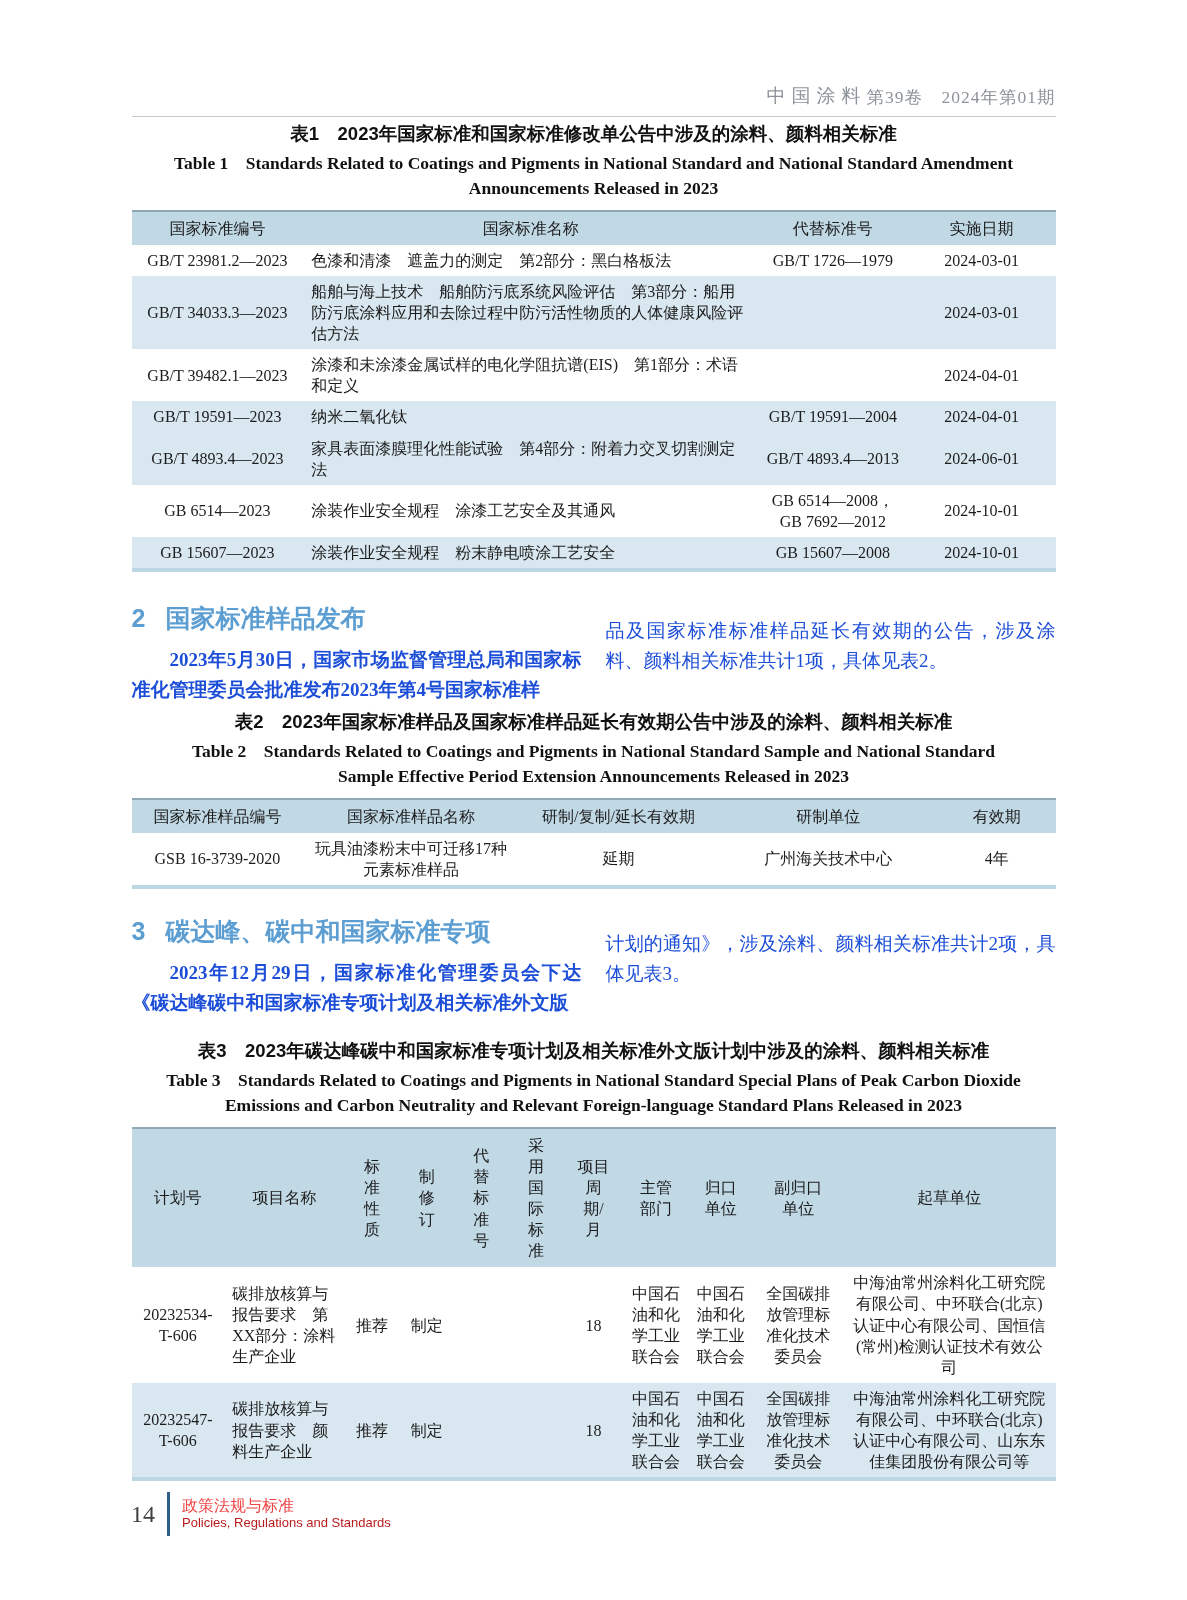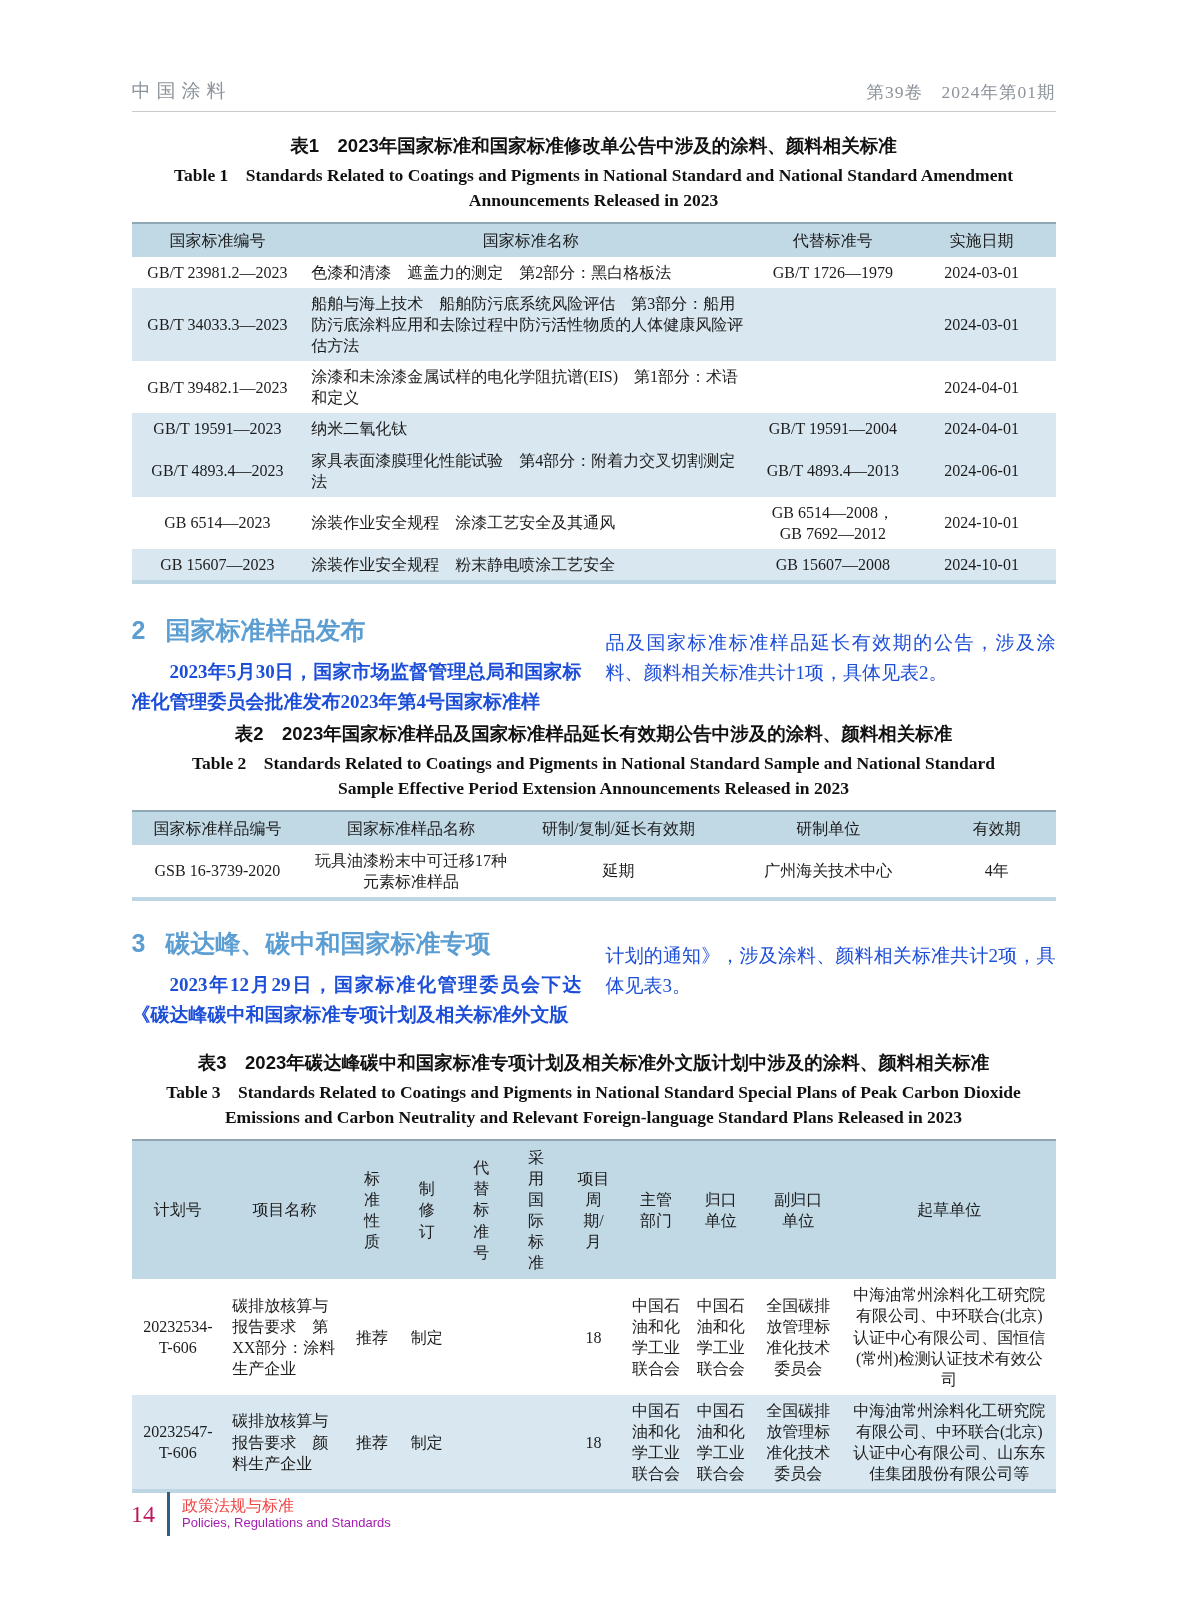--- a/index.html
+++ b/index.html
@@ -9,31 +9,32 @@
     margin:0 auto;
     background:#ffffff;
     font-family:"Liberation Serif","DejaVu Serif",serif;
     color:#1c1c1c;
     overflow:hidden;
   }
   .content{width:924px;margin:0 auto;}
 
   
   .page-header{
-    padding-top:78px;
-    display:flex;justify-content:space-between;align-items:flex-end;
+    padding-top:56px;
+    display:flex;justify-content:flex-end;align-items:flex-end;
     border-bottom:1.5px solid #c6cbd0;
     padding-bottom:7px;
+    margin-top:27px;
   }
   .journal-name{font-size:19px;color:#8d949b;letter-spacing:6px;}
   .issue-info{font-size:17.5px;color:#8d949b;letter-spacing:1px;}
 
   
   .tbl-title-zh{
-    margin-top:22px;text-align:center;
+    margin-top:5px;text-align:center;
     font-family:"Liberation Sans","DejaVu Sans",sans-serif;
     font-weight:bold;font-size:18.5px;color:#111;line-height:1.35;
   }
   .tbl-title-en{
     text-align:center;font-weight:bold;font-size:17.5px;color:#111;
     line-height:1.45;margin:4px auto 8px auto;max-width:860px;
   }
 
   
   table.data{
@@ -72,29 +73,29 @@
   .mt-s2{margin-top:30px;}
   .mt-t2{margin-top:6px;}
   .mt-s3{margin-top:26px;}
   .mt-t3{margin-top:22px;}
 
   
   .page-footer{
     position:absolute;left:131px;top:1492px;
     display:flex;align-items:center;gap:12px;
   }
-  .footer-page-num{font-size:24px;color:#be185d;}
+  .footer-page-num{font-size:24px;color:#404040;}
   .footer-bar{width:3px;height:44px;background:#2e5f8a;}
   .footer-sec-zh{
     font-family:"Liberation Sans","DejaVu Sans",sans-serif;
     font-weight:normal;font-size:16px;color:#ef4444;line-height:1.2;
   }
   .footer-sec-en{
     font-family:"Liberation Sans","DejaVu Sans",sans-serif;
-    font-size:13px;color:#a21caf;line-height:1.3;
+    font-size:13px;color:#b91c1c;line-height:1.3;
   }
 </style>
 </head>
 <body>
 
 <div class="page">
   <div class="content">
 
     <div class="page-header">
       <span class="journal-name">中国涂料</span>

